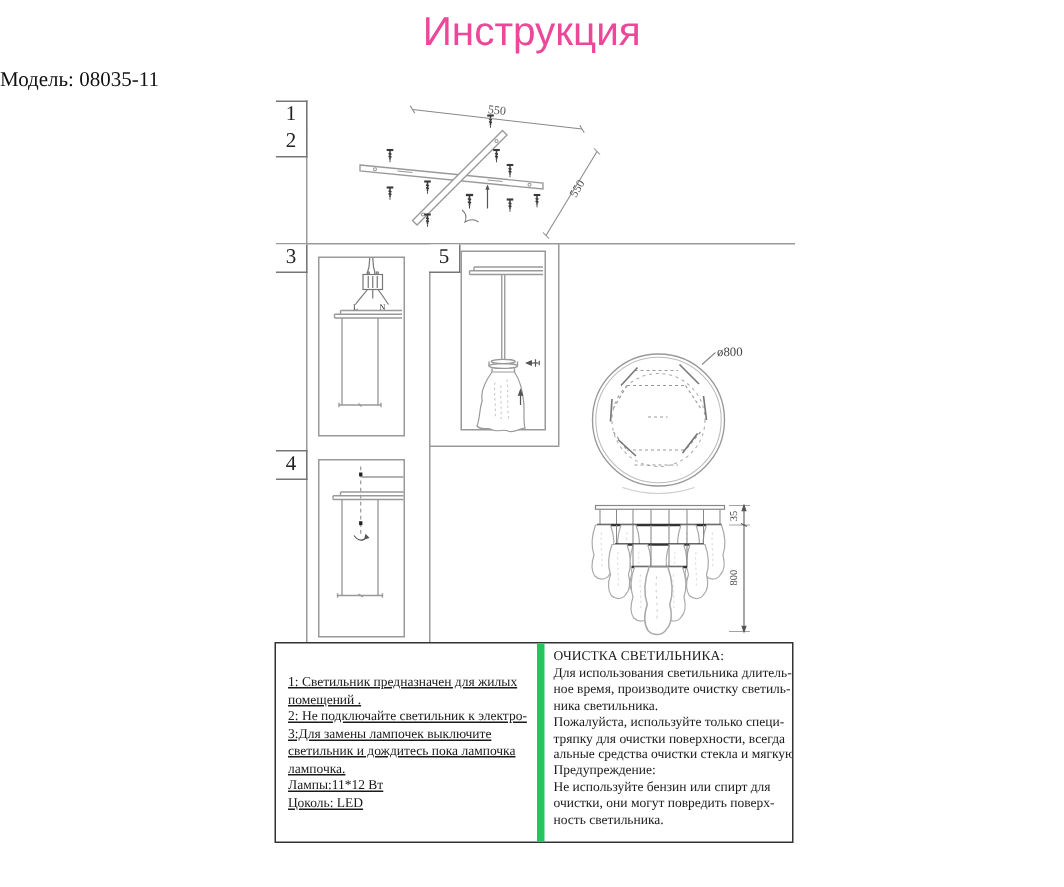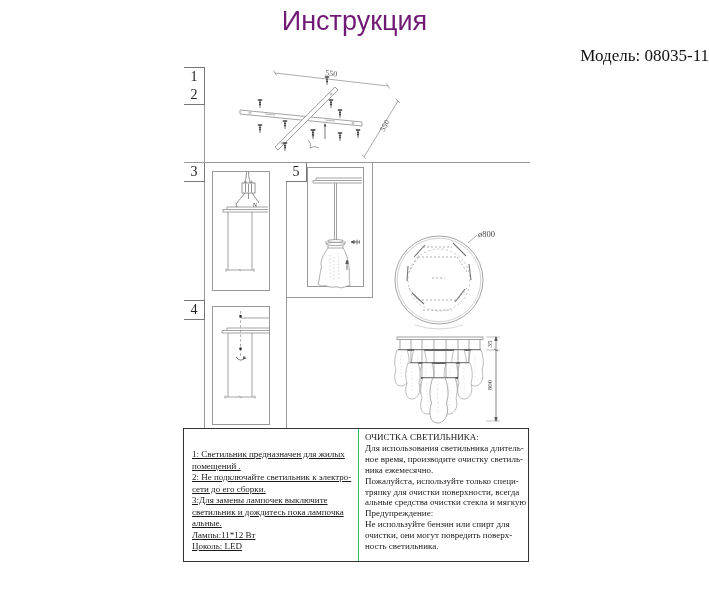--- a/index.html
+++ b/index.html
@@ -1,34 +1,34 @@
 <!DOCTYPE html>
 <html><head>
 <meta charset="utf-8">
 <style>
   html,body{margin:0;padding:0;background:#fff;}
   #page{position:relative;width:709px;height:591px;background:#fff;overflow:hidden;
         font-family:"Liberation Serif",serif;color:#1a1a1a;}
   .title{position:absolute;top:6px;left:0;width:100%;text-align:center;
-         font-family:"Liberation Sans",sans-serif;font-size:27px;color:#701a75;}
-  .model{position:absolute;top:46px;left:0;width:100%;text-align:right;
-         font-size:17px;color:#111;}
+         font-family:"Liberation Sans",sans-serif;font-size:27px;color:#ec4899;}
+  .model{position:absolute;top:46px;left:0;width:100%;text-align:left;
+         font-size:14px;color:#111;}
   .hline,.vline{position:absolute;background:#999;}
   .hline{height:1px;} .vline{width:1px;}
   .numbox{position:absolute;width:20px;height:18px;background:#fff;
           border-right:1px solid #777;border-bottom:1px solid #777;
           font-size:14px;line-height:18px;text-align:center;color:#222;}
   .numbox.topb{border-top:1px solid #777;}
   svg{position:absolute;overflow:visible;}
   svg text{font-family:"Liberation Serif",serif;}
   .notes{position:absolute;left:183px;top:428px;width:346px;height:134px;
          border:1px solid #333;display:flex;box-sizing:border-box;background:#fff;}
   .cell{box-sizing:border-box;overflow:hidden;}
   .cell-left{width:174px;padding:20px 6px 0 8px;text-decoration:underline;}
-  .cell-right{flex:1;border-left:1px solid #22c55e;padding:3px 5px 0 6px;}
+  .cell-right{flex:1;border-left:5px solid #22c55e;padding:3px 5px 0 6px;}
   .cell .line{font-size:9px;line-height:11.5px;white-space:nowrap;color:#1a1a1a;}
   .cell-right .line{line-height:10.9px;}
 </style>
 </head>
 <body>
 
 <div id="page">
 
   <div class="title">Инструкция</div>
   <div class="model">Модель: 08035-11</div>
@@ -275,32 +275,31 @@
     </g>
     <text x="100.5" y="20" transform="rotate(-90 100.5 20)" text-anchor="middle" font-size="7" fill="#444">35</text>
     <text x="100.5" y="61" transform="rotate(-90 100.5 61)" text-anchor="middle" font-size="7" fill="#444">800</text>
   </svg>
 
   <div class="notes">
     <div class="cell cell-left">
         <div class="line">1: Светильник предназначен для жилых</div>
         <div class="line">помещений .</div>
         <div class="line">2: Не подключайте светильник к электро-</div>
-        <div class="line">сети до его сборки.</div>
         <div class="line">3:Для замены лампочек выключите</div>
         <div class="line">светильник  и дождитесь пока лампочка</div>
-        <div class="line">альные.</div>
+        <div class="line">лампочка.</div>
         <div class="line">Лампы:11*12 Вт</div>
         <div class="line">Цоколь: LED</div>
       </div>
     <div class="cell cell-right">
         <div class="line">ОЧИСТКА СВЕТИЛЬНИКА:</div>
         <div class="line">Для использования светильника длитель-</div>
         <div class="line">ное время, производите очистку светиль-</div>
-        <div class="line">ника ежемесячно.</div>
+        <div class="line">ника светильника.</div>
         <div class="line">Пожалуйста, используйте только специ-</div>
         <div class="line">тряпку для очистки поверхности, всегда</div>
         <div class="line">альные средства очистки стекла и мягкую</div>
         <div class="line">Предупреждение:</div>
         <div class="line">Не используйте бензин или спирт для</div>
         <div class="line">очистки, они могут повредить поверх-</div>
         <div class="line">ность светильника.</div>
       </div>
   </div>
 

